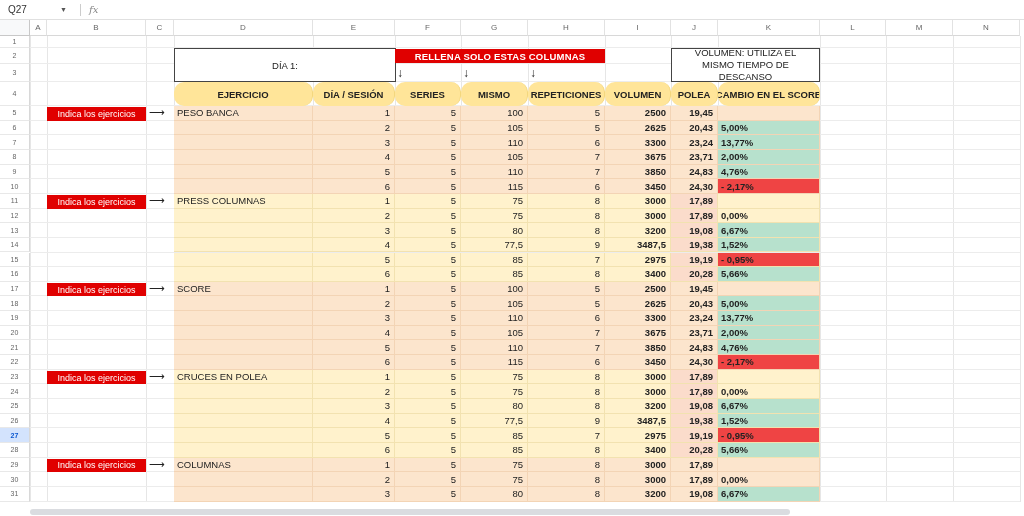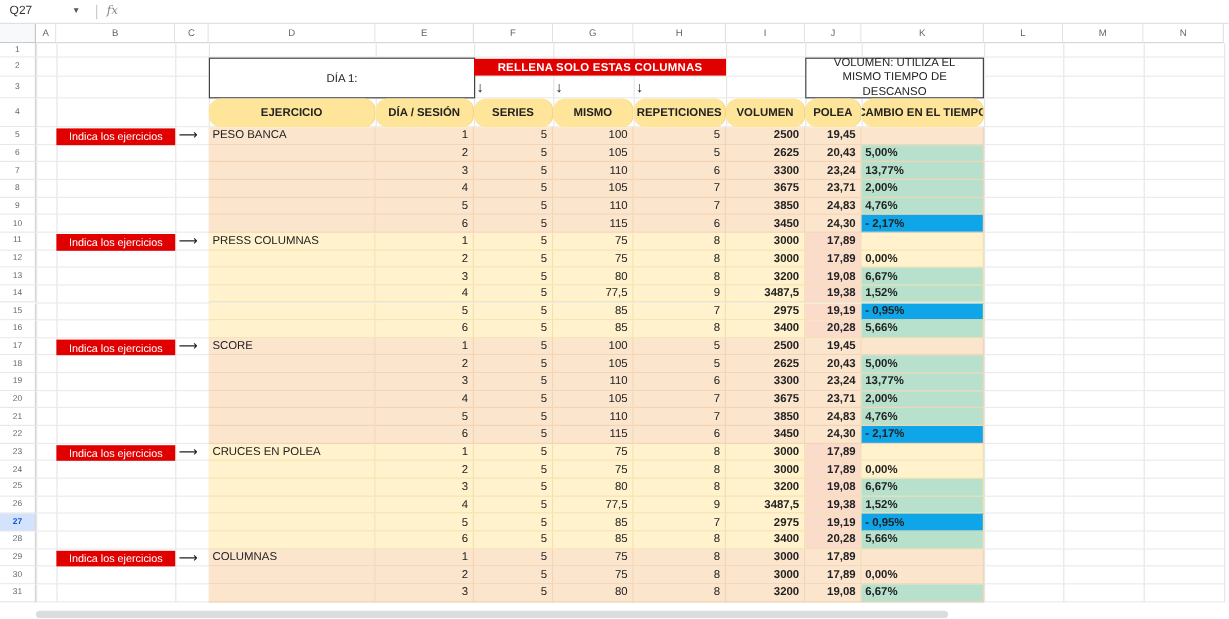--- a/index.html
+++ b/index.html
@@ -18,21 +18,21 @@
   .gl-h { position: absolute; height: 1px; background: #ececec; }
   .cell { position: absolute; display: flex; align-items: center; font-size: 9.5px; white-space: nowrap; overflow: hidden; }
   .r { justify-content: flex-end; padding-right: 4px; }
   .l { justify-content: flex-start; padding-left: 3px; }
   .c { justify-content: center; border-radius: 10px; }
   .b { font-weight: bold; }
   .peach { background: #fce5cd; }
   .cream { background: #fff2cc; }
   .salmon { background: #fbdccb; }
   .green { background: #b7e1cd; }
-  .pink { background: #0ea5e9; }
+  .pink { background: #ef4444; }
   .hdr { background: #ffe599; font-weight: bold; font-size: 9.5px; }
   .redbtn { position: absolute; background: #e00000; color: #fff; font-size: 9px; display: flex; align-items: center; justify-content: center; }
   .arrow-r { position: absolute; font-size: 11px; color: #222; }
   .box { position: absolute; border: 1px solid #444; background: #fff; display: flex; align-items: center; justify-content: center; text-align: center; font-size: 9.5px; }
   .banner { position: absolute; background: #e00000; color: #fff; font-weight: bold; font-size: 9.5px; display: flex; align-items: center; justify-content: center; letter-spacing: 0.2px; }
   .down { position: absolute; font-size: 12px; color: #222; line-height: 12px; }
   .scroll { position: absolute; left: 30px; top: 509px; width: 760px; height: 6px; background: #dadce0; border-radius: 3px; }
 </style>
 </head>
 <body>
@@ -143,21 +143,21 @@
     <div class="down" style="left: 463px; top: 47px;">↓</div>
     <div class="down" style="left: 530px; top: 47px;">↓</div>
     <div class="box" style="left: 671px; top: 28px; width: 149px; height: 34px; padding: 0px 6px; line-height: 12px;">VOLUMEN: UTILIZA EL MISMO TIEMPO DE DESCANSO</div>
     <div class="cell c hdr" style="left: 174px; top: 62px; width: 139px; height: 24px; border-right: 1px solid rgb(243, 215, 126);">EJERCICIO</div>
     <div class="cell c hdr" style="left: 313px; top: 62px; width: 82px; height: 24px; border-right: 1px solid rgb(243, 215, 126);">DÍA / SESIÓN</div>
     <div class="cell c hdr" style="left: 395px; top: 62px; width: 66px; height: 24px; border-right: 1px solid rgb(243, 215, 126);">SERIES</div>
     <div class="cell c hdr" style="left: 461px; top: 62px; width: 67px; height: 24px; border-right: 1px solid rgb(243, 215, 126);">MISMO</div>
     <div class="cell c hdr" style="left: 528px; top: 62px; width: 77px; height: 24px; border-right: 1px solid rgb(243, 215, 126);">REPETICIONES</div>
     <div class="cell c hdr" style="left: 605px; top: 62px; width: 66px; height: 24px; border-right: 1px solid rgb(243, 215, 126);">VOLUMEN</div>
     <div class="cell c hdr" style="left: 671px; top: 62px; width: 47px; height: 24px; border-right: 1px solid rgb(243, 215, 126);">POLEA</div>
-    <div class="cell c hdr" style="left: 718px; top: 62px; width: 102px; height: 24px; border-right: 1px solid rgb(243, 215, 126);">CAMBIO EN EL TIEMPO</div>
+    <div class="cell c hdr" style="left: 718px; top: 62px; width: 102px; height: 24px; border-right: 1px solid rgb(243, 215, 126);">CAMBIO EN EL SCORE</div>
     <div class="redbtn" style="left: 47px; top: 87px; width: 99px; height: 13.65px;">Indica los ejercicios</div>
     <div class="arrow-r" style="left: 149px; top: 86px;">⟶</div>
     <div class="cell l peach" style="left: 174px; top: 86px; width: 139px; height: 14.65px; border-bottom: 1px solid rgb(243, 212, 181); border-right: 1px solid rgb(243, 212, 181);">PESO BANCA</div>
     <div class="cell r peach" style="left: 313px; top: 86px; width: 82px; height: 14.65px; border-bottom: 1px solid rgb(243, 212, 181); border-right: 1px solid rgb(243, 212, 181);">1</div>
     <div class="cell r peach" style="left: 395px; top: 86px; width: 66px; height: 14.65px; border-bottom: 1px solid rgb(243, 212, 181); border-right: 1px solid rgb(243, 212, 181);">5</div>
     <div class="cell r peach" style="left: 461px; top: 86px; width: 67px; height: 14.65px; border-bottom: 1px solid rgb(243, 212, 181); border-right: 1px solid rgb(243, 212, 181);">100</div>
     <div class="cell r peach" style="left: 528px; top: 86px; width: 77px; height: 14.65px; border-bottom: 1px solid rgb(243, 212, 181); border-right: 1px solid rgb(243, 212, 181);">5</div>
     <div class="cell r b peach" style="left: 605px; top: 86px; width: 66px; height: 14.65px; border-bottom: 1px solid rgb(243, 212, 181); border-right: 1px solid rgb(243, 212, 181);">2500</div>
     <div class="cell r b peach" style="left: 671px; top: 86px; width: 47px; height: 14.65px; border-bottom: 1px solid rgb(243, 212, 181); border-right: 1px solid rgb(243, 212, 181);">19,45</div>
     <div class="cell l b peach" style="left: 718px; top: 86px; width: 102px; height: 14.65px; border-bottom: 1px solid rgb(243, 212, 181); border-right: 1px solid rgb(243, 212, 181);"></div>

